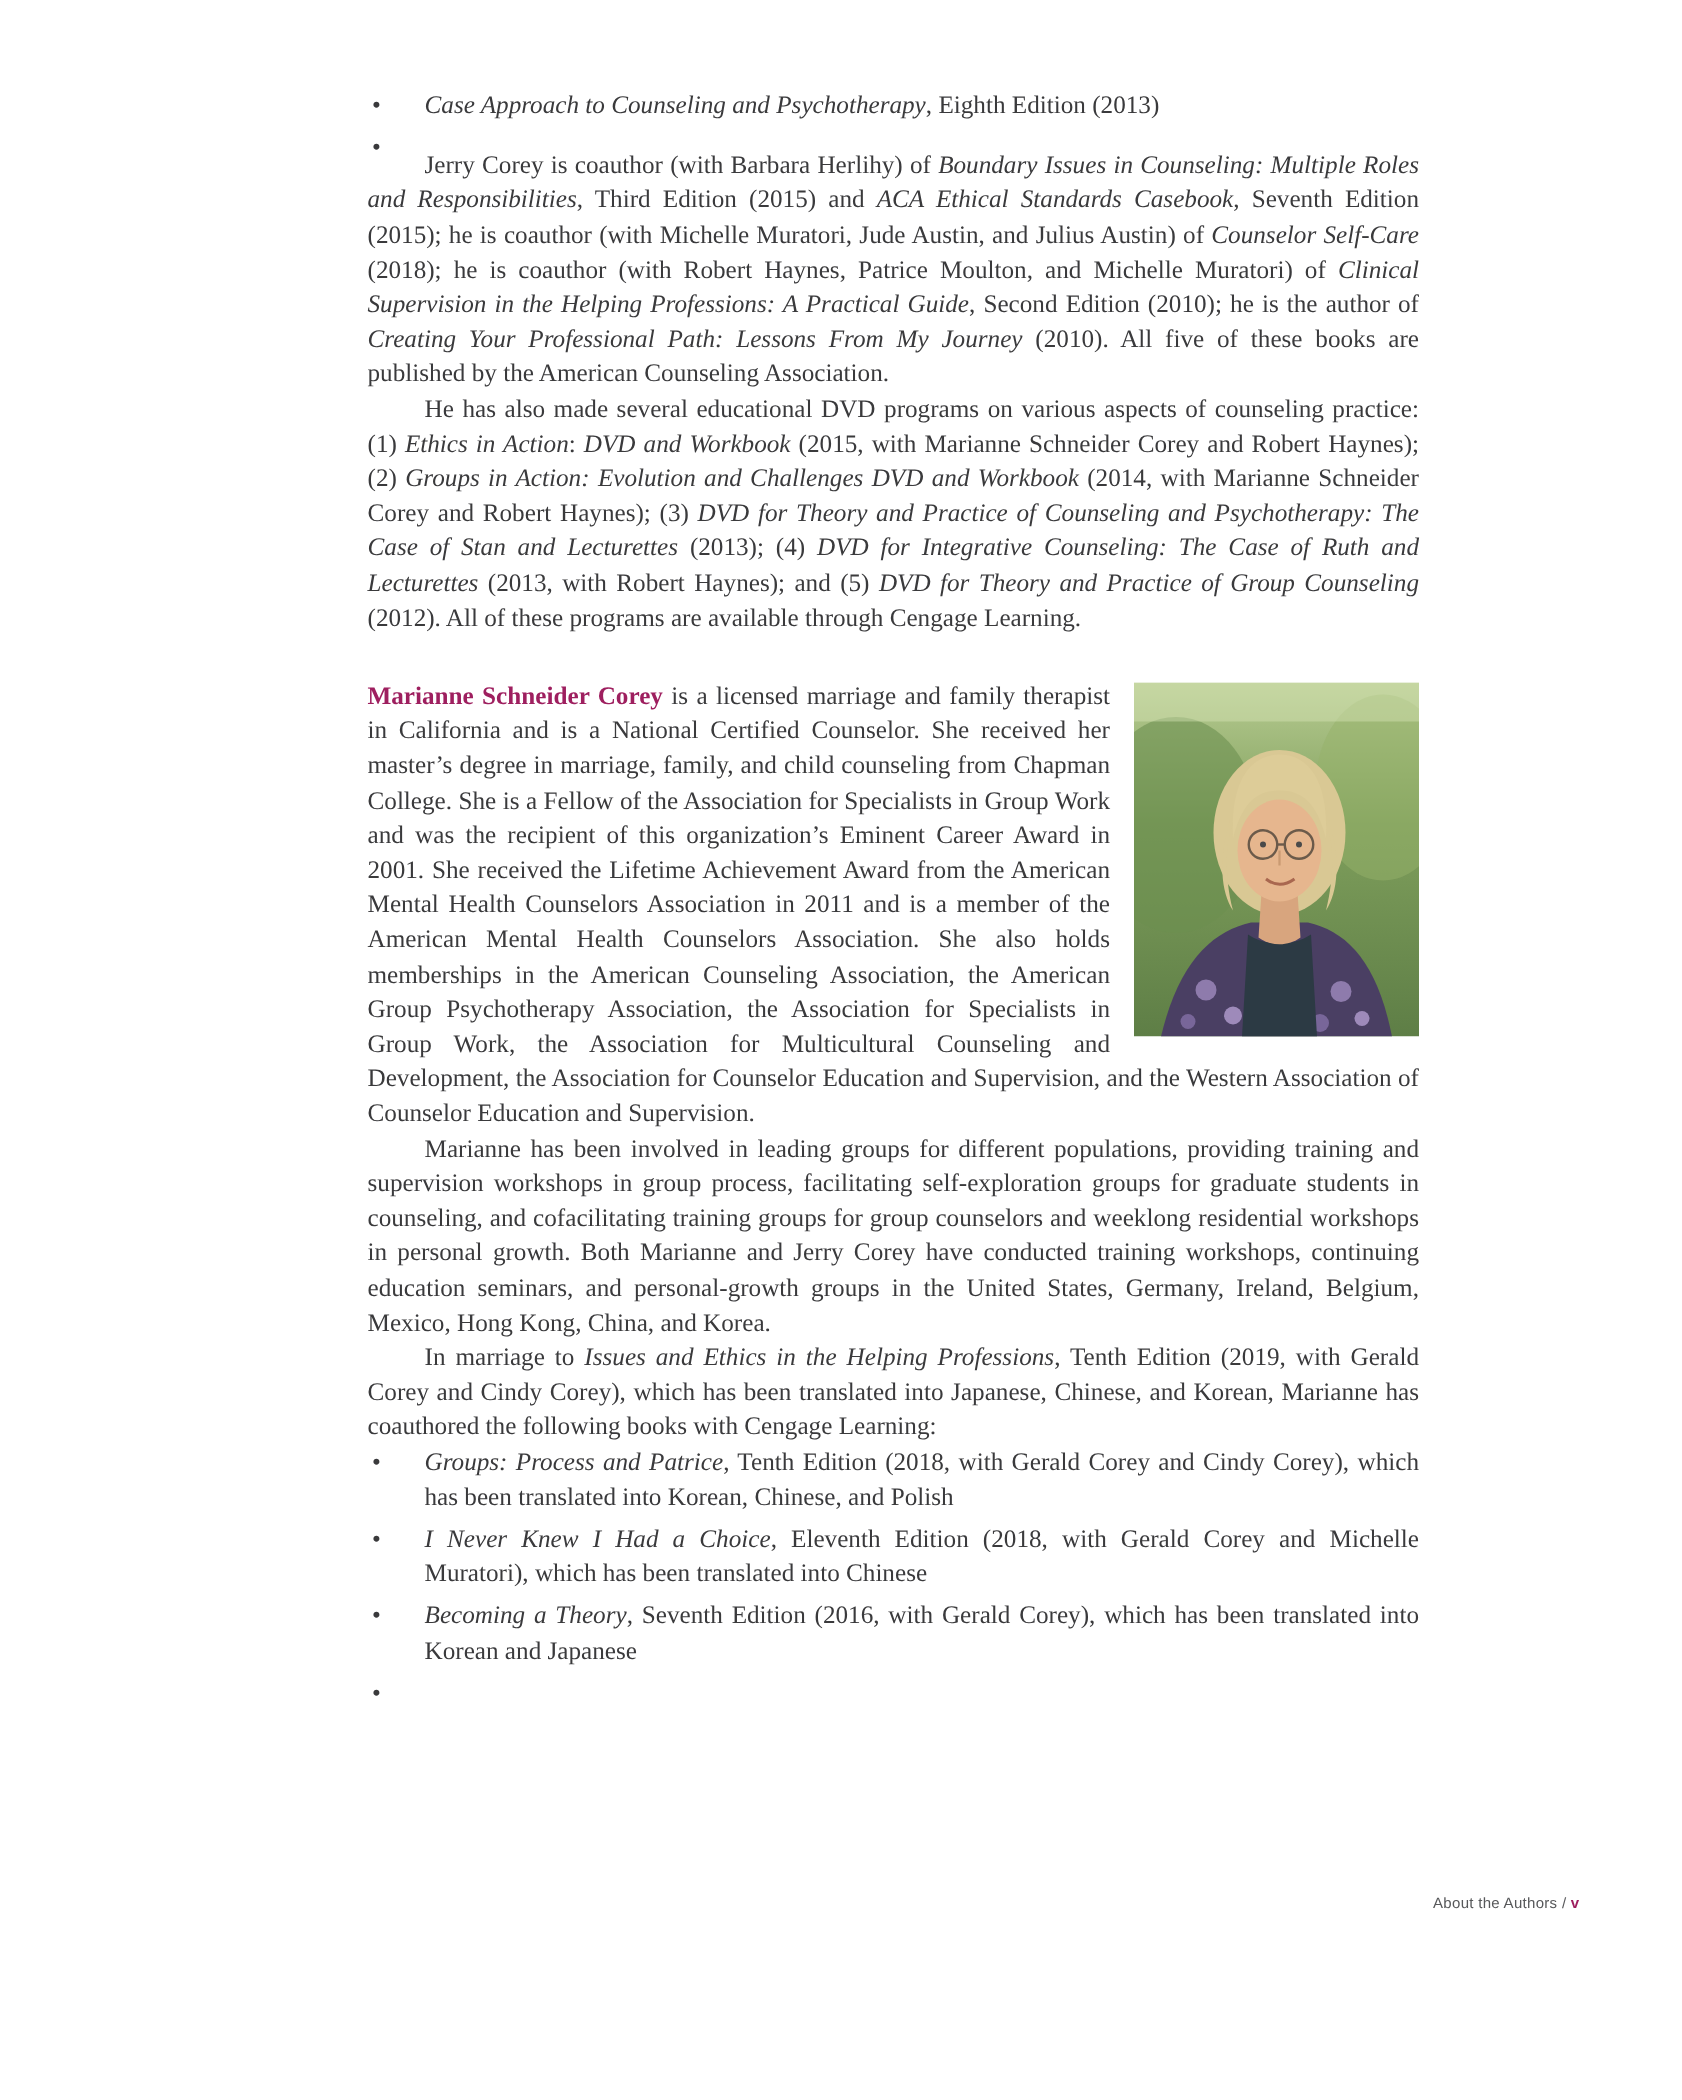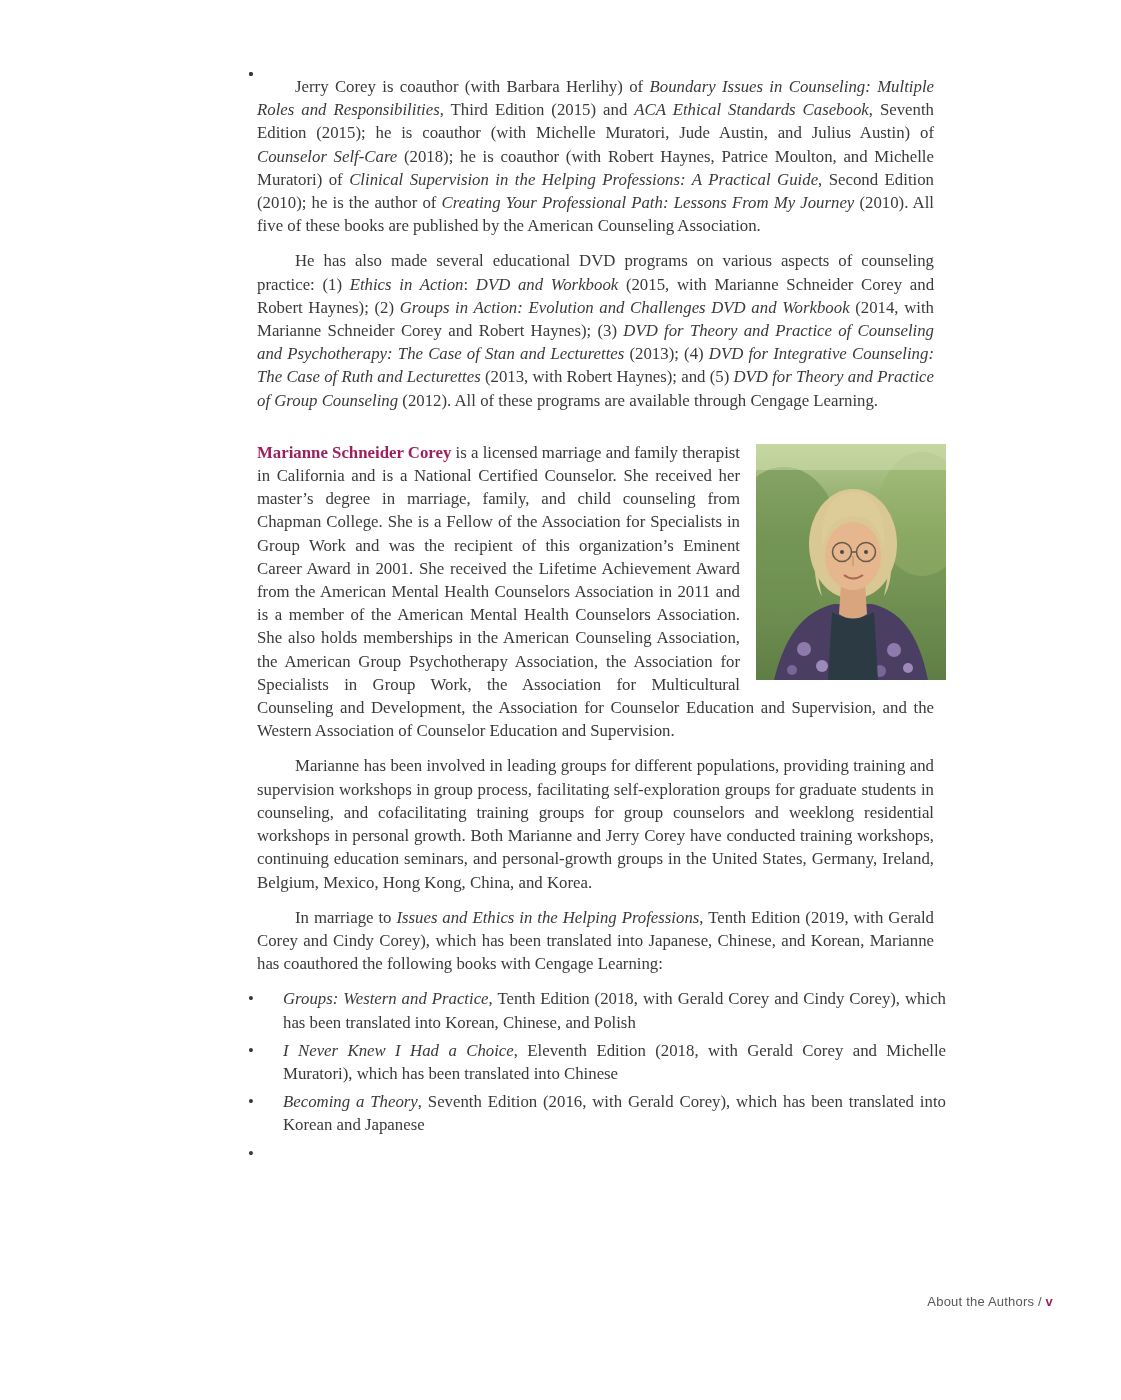--- a/index.html
+++ b/index.html
@@ -31,52 +31,53 @@
   ul.books.top { margin-bottom: 17px; }
   ul.books li {
     position: relative;
     padding-left: 38px;
     margin-bottom: 5px;
   }
   ul.books li .bullet {
     position: absolute;
     left: 3px; top: 0;
   }
-  p { margin: 12px; }
+  p { margin: 0; }
   p.indent { text-indent: 38px; }
   .bio { margin-top: 29px; }
   .photo {
     float: right;
     width: 190px; height: 236px;
     margin: 3px 0 12px 16px;
   }
   .photo svg { display: block; width: 100%; height: 100%; }
   .bottom-list { margin-top: 13px; }
   .footer {
     position: absolute;
-    top: 1294px; right: 68px;
+    top: 1264px; right: 68px;
     font-family: "Liberation Sans", sans-serif;
-    font-size: 13px;
+    font-size: 10px;
     letter-spacing: 0.2px;
     color: #57585a;
   }
   .footer .pagenum {
     color: #9e1f5f;
     font-weight: bold;
   }
 </style>
 </head>
 <body>
 
 <div class="page">
   <div class="content">
 
     <ul class="books top">
       <li>
         <span class="bullet">•</span>
+        <span><span style="font-style: italic;">Case Approach to Counseling and Psychotherapy</span><span>, Eighth Edition (2013)</span></span>
       </li>
       <li>
         <span class="bullet">•</span>
       </li>
     </ul>
 
     <p class="indent"><span>Jerry Corey is coauthor (with Barbara Herlihy) of </span><span style="font-style: italic;">Boundary Issues in Counseling: Multiple Roles and Responsibilities</span><span>, Third Edition (2015) and </span><span style="font-style: italic;">ACA Ethical Standards Casebook</span><span>, Seventh Edition (2015); he is coauthor (with Michelle Muratori, Jude Austin, and Julius Austin) of </span><span style="font-style: italic;">Counselor Self-Care</span><span> (2018); he is coauthor (with Robert Haynes, Patrice Moulton, and Michelle Muratori) of </span><span style="font-style: italic;">Clinical Supervision in the Helping Professions: A Practical Guide</span><span>, Second Edition (2010); he is the author of </span><span style="font-style: italic;">Creating Your Professional Path: Lessons From My Journey</span><span> (2010). All five of these books are published by the American Counseling Association.</span></p>
     <p class="indent"><span>He has also made several educational DVD programs on various aspects of counseling practice: (1) </span><span style="font-style: italic;">Ethics in Action</span><span>: </span><span style="font-style: italic;">DVD and Workbook</span><span> (2015, with Marianne Schneider Corey and Robert Haynes); (2) </span><span style="font-style: italic;">Groups in Action: Evolution and Challenges DVD and Workbook</span><span> (2014, with Marianne Schneider Corey and Robert Haynes); (3) </span><span style="font-style: italic;">DVD for Theory and Practice of Counseling and Psychotherapy: The Case of Stan and Lecturettes</span><span> (2013); (4) </span><span style="font-style: italic;">DVD for Integrative Counseling: The Case of Ruth and Lecturettes</span><span> (2013, with Robert Haynes); and (5) </span><span style="font-style: italic;">DVD for Theory and Practice of Group Counseling</span><span> (2012). All of these programs are available through Cengage Learning.</span></p>
 
     <div class="bio">
@@ -118,21 +119,21 @@
           <path d="M88 131 Q97 138 107 131" stroke="#a9674f" stroke-width="2" fill="none"></path>
         </svg>
       </div>
       <p><span style="font-weight: bold; color: rgb(158, 31, 95);">Marianne Schneider Corey</span><span> is a licensed marriage and family therapist in California and is a National Certified Counselor. She received her master’s degree in marriage, family, and child counseling from Chapman College. She is a Fellow of the Association for Specialists in Group Work and was the recipient of this organization’s Eminent Career Award in 2001. She received the Lifetime Achievement Award from the American Mental Health Counselors Association in 2011 and is a member of the American Mental Health Counselors Association. She also holds memberships in the American Counseling Association, the American Group Psychotherapy Association, the Association for Specialists in Group Work, the Association for Multicultural Counseling and Development, the Association for Counselor Education and Supervision, and the Western Association of Counselor Education and Supervision.</span></p>
       <p class="indent"><span>Marianne has been involved in leading groups for different populations, providing training and supervision workshops in group process, facilitating self-exploration groups for graduate students in counseling, and cofacilitating training groups for group counselors and weeklong residential workshops in personal growth. Both Marianne and Jerry Corey have conducted training workshops, continuing education seminars, and personal-growth groups in the United States, Germany, Ireland, Belgium, Mexico, Hong Kong, China, and Korea.</span></p>
       <p class="indent"><span>In marriage to </span><span style="font-style: italic;">Issues and Ethics in the Helping Professions</span><span>, Tenth Edition (2019, with Gerald Corey and Cindy Corey), which has been translated into Japanese, Chinese, and Korean, Marianne has coauthored the following books with Cengage Learning:</span></p>
 
       <ul class="books bottom-list">
         <li>
           <span class="bullet">•</span>
-          <span><span style="font-style: italic;">Groups: Western and Practice</span><span>, Tenth Edition (2018, with Gerald Corey and Cindy Corey), which has been translated into Korean, Chinese, and Polish</span></span>
+          <span><span style="font-style: italic;">Groups: Process and Patrice</span><span>, Tenth Edition (2018, with Gerald Corey and Cindy Corey), which has been translated into Korean, Chinese, and Polish</span></span>
         </li>
         <li>
           <span class="bullet">•</span>
           <span><span style="font-style: italic; margin-top: 28px;">I Never Knew I Had a Choice</span><span>, Eleventh Edition (2018, with Gerald Corey and Michelle Muratori), which has been translated into Chinese</span></span>
         </li>
         <li>
           <span class="bullet">•</span>
           <span><span style="font-style: italic;">Becoming a Theory</span><span>, Seventh Edition (2016, with Gerald Corey), which has been translated into Korean and Japanese</span></span>
         </li>
         <li>

